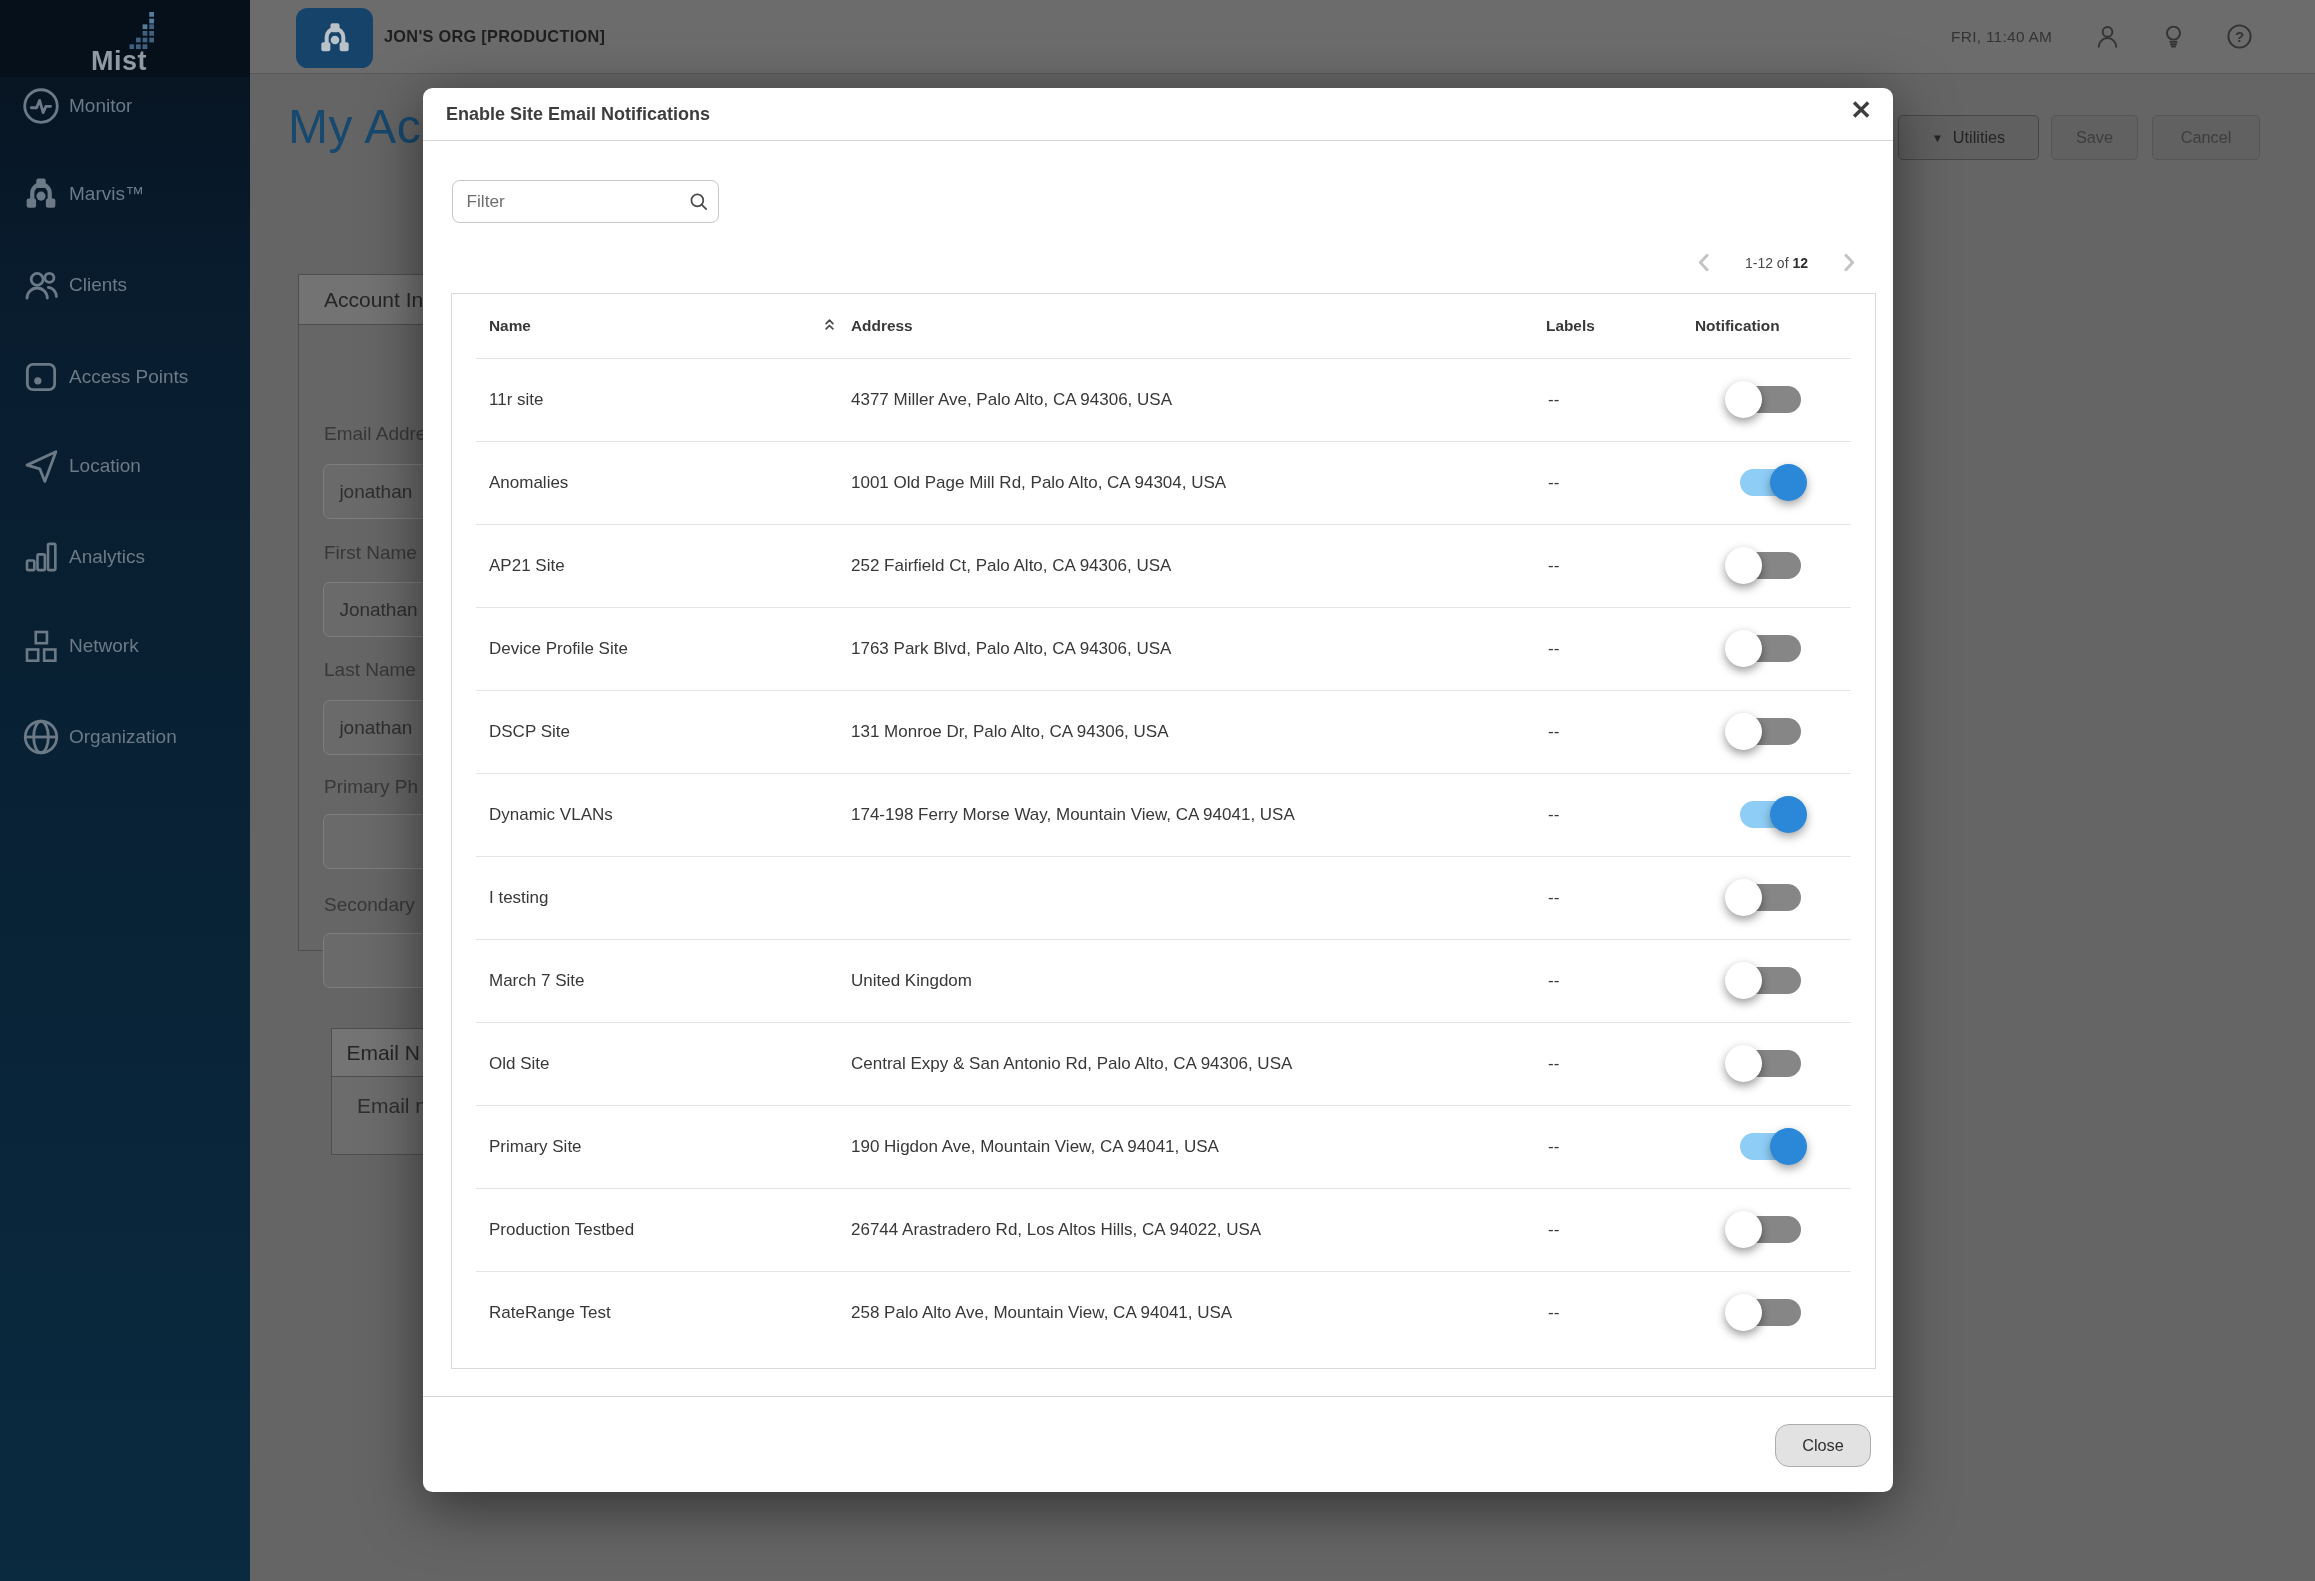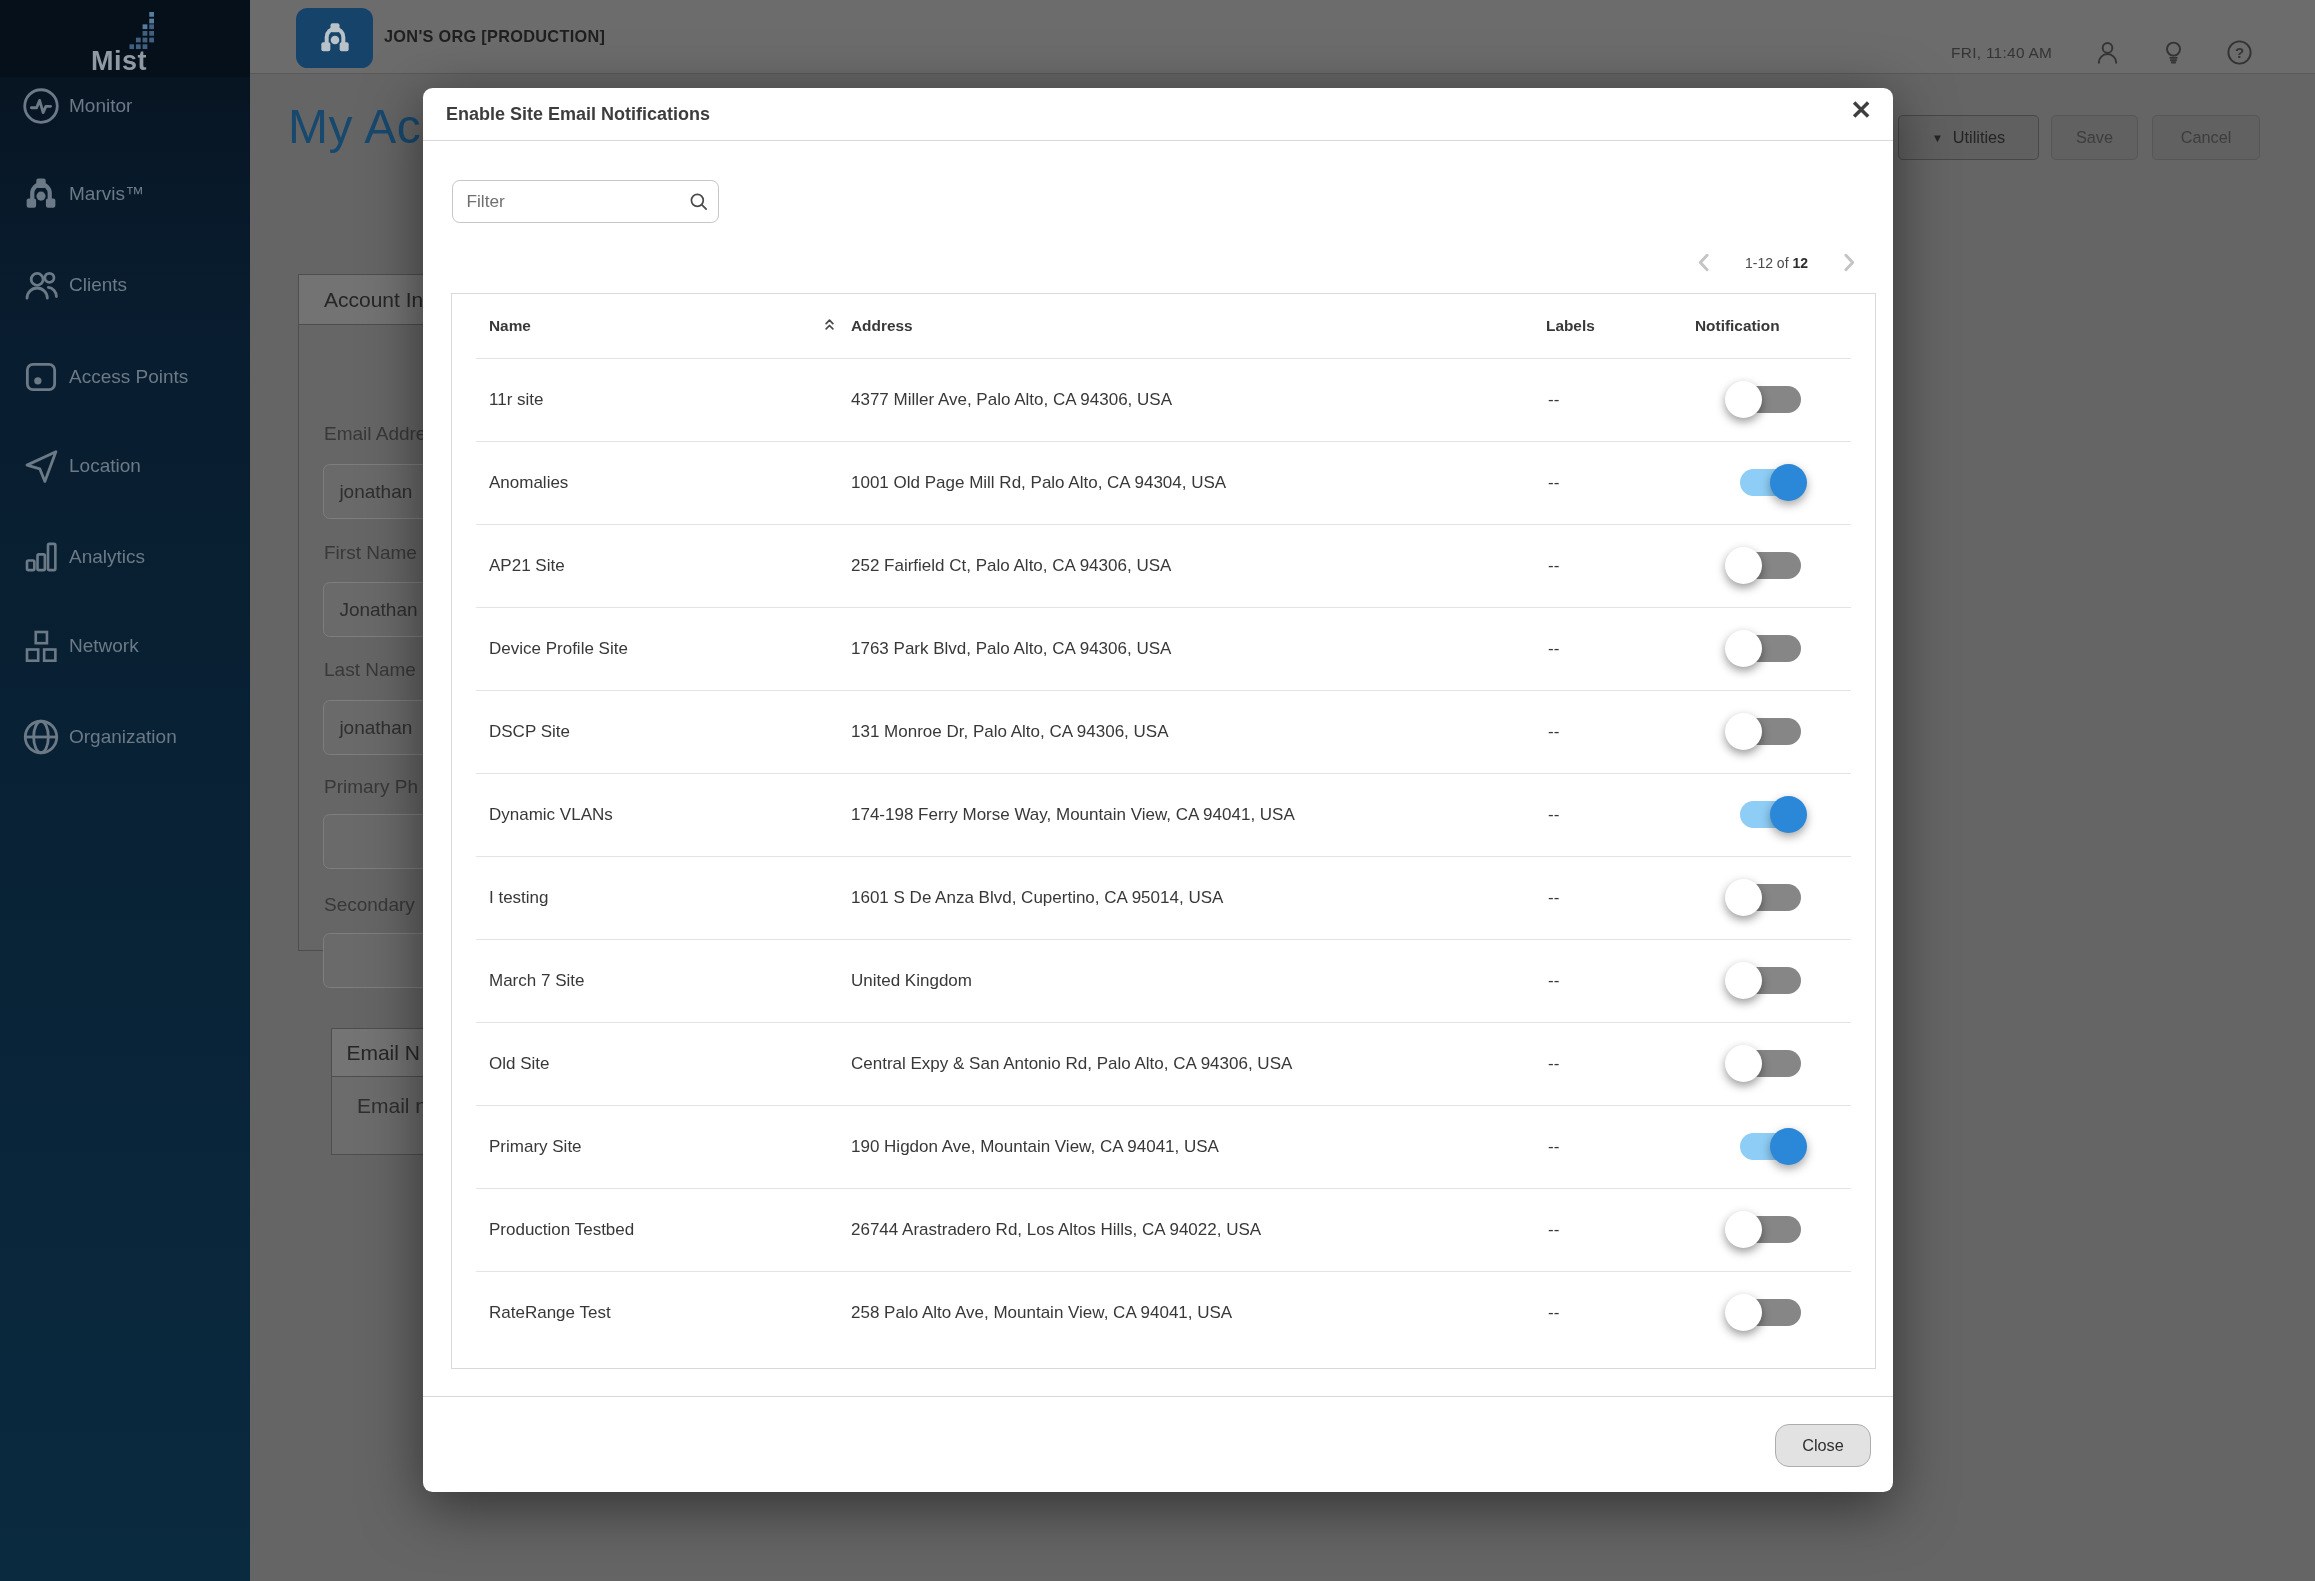--- a/index.html
+++ b/index.html
@@ -16,21 +16,21 @@
   .side-item{left:0;width:232px;height:46px;display:flex;align-items:center;color:#68788500;}
   .side-item .s-icon{position:absolute;left:20px;width:42px;height:42px;color:#6b7a86;}
   .side-item .s-label{position:absolute;left:69px;font-size:19px;color:#6b7a86;}
 
   
   #header{left:250px;top:0;width:2065px;height:73px;background:#6c6c6c;border-bottom:1px solid #595959;}
   #org-badge{left:46px;top:7.7px;width:77px;height:60px;border-radius:11.5px;background:#16436a;
     display:flex;align-items:center;justify-content:center;color:#b9c2c9;}
   #org-name{left:134px;top:0;height:73px;display:flex;align-items:center;
     font-size:16.3px;font-weight:bold;color:#1f1f1f;letter-spacing:0.3px;}
-  #header-right{right:61px;top:16px;height:73px;display:flex;align-items:center;gap:37px;color:#343434;}
+  #header-right{right:61px;top:0;height:73px;display:flex;align-items:center;gap:37px;color:#343434;}
   #header-datetime{font-size:15.4px;color:#343434;letter-spacing:0.3px;margin-right:3.8px;}
   .h-icon{width:29px;height:29px;color:#343434;}
 
   
   #content{left:250px;top:74px;width:2065px;height:1507px;background:#656565;}
   #page-heading{left:38px;top:25px;font-size:48px;color:#17486e;letter-spacing:0.5px;white-space:nowrap;}
   .dim-btn{top:41px;height:45px;border-radius:4.8px;display:flex;align-items:center;justify-content:center;
     font-size:16.3px;box-sizing:border-box;}
   #btn-utilities{left:1648px;width:141px;background:#606060;border:1.9px solid #474747;color:#242424;gap:9.6px;}
   #btn-utilities .caret{font-size:11.5px;}
@@ -407,21 +407,20 @@
     <div class="cell c-name">Dynamic VLANs</div>
     <div class="cell c-addr">174-198 Ferry Morse Way, Mountain View, CA 94041, USA</div>
     <div class="cell c-labels">--</div>
     <div class="toggle on">
               <div class="knob"></div>
             </div>
   </div>
 
   <div class="row">
     <div class="cell c-name">I testing</div>
-    <div class="cell c-addr">1601 S De Anza Blvd, Cupertino, CA 95014, USA</div>
     <div class="cell c-labels">--</div>
     <div class="toggle">
               <div class="knob"></div>
             </div>
   </div>
 
   <div class="row">
     <div class="cell c-name">March 7 Site</div>
     <div class="cell c-addr">United Kingdom</div>
     <div class="cell c-labels">--</div>

